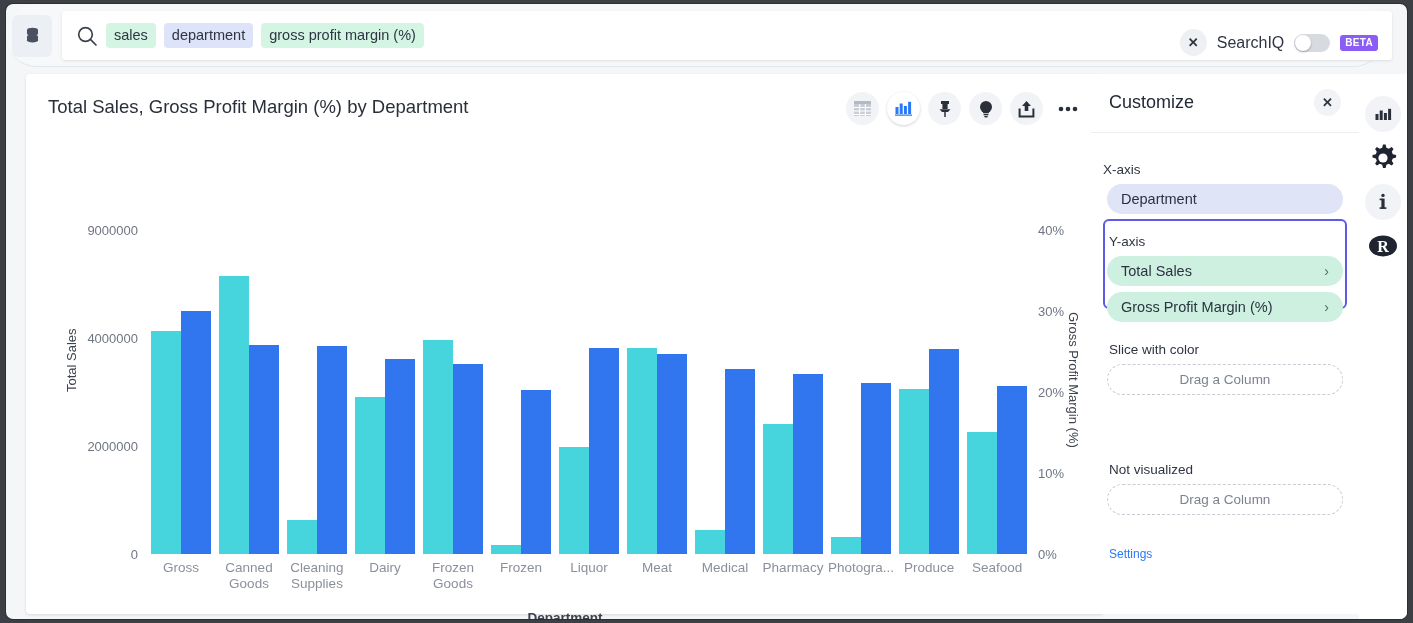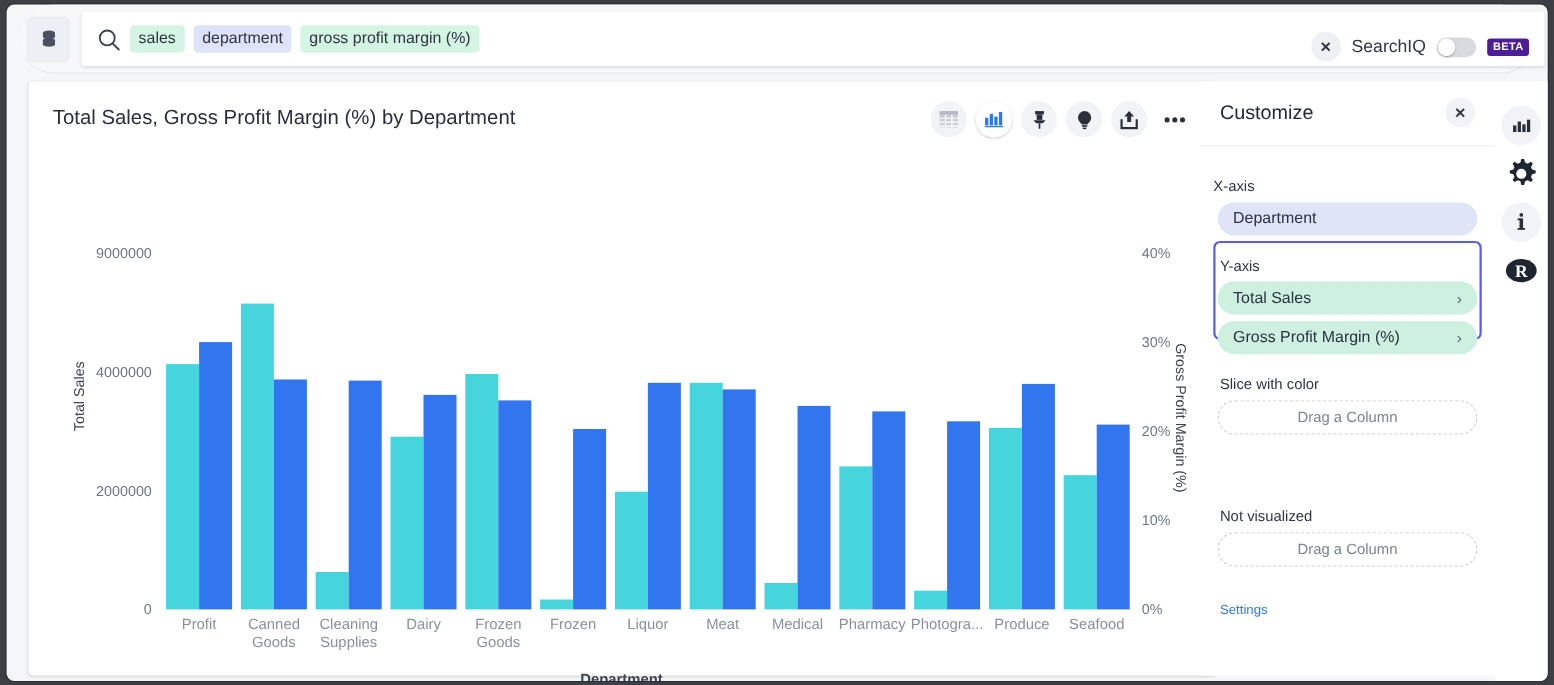--- a/index.html
+++ b/index.html
@@ -13,21 +13,21 @@
     position: absolute; left: 6px; top: 4px;
     width: 1401px; height: 615px;
     background: #f4f6f8;
     border-radius: 7px;
     overflow: hidden;
     box-shadow: 0 0 0 1px #2b2e33;
   }
 
   
   .topbar {
-    position: absolute; left: 12px; top: 0; width: 1378px; height: 63px;
+    position: absolute; left: 0; top: 0; width: 1378px; height: 63px;
     background: #f7f8fa;
     border-bottom: 1px solid #e3e6ea;
     border-radius: 31px;
   }
   .db-btn {
     position: absolute; left: 6px; top: 11px; width: 40px; height: 42px;
     background: #eceff3; border-radius: 6px;
     display: flex; align-items: center; justify-content: center;
   }
   .db-btn svg { display:block; }
@@ -55,21 +55,21 @@
   .toggle {
     width: 36px; height: 18px; border-radius: 9px; background: #d7dbe0;
     position: relative;
   }
   .toggle .knob {
     position: absolute; left: 1px; top: 1px; width: 16px; height: 16px;
     border-radius: 50%; background: #ffffff;
     box-shadow: 0 1px 2px rgba(0,0,0,.3);
   }
   .beta {
-    background: #4c1d95; color: #fff; font-size: 10px; font-weight: bold;
+    background: #8b5cf6; color: #fff; font-size: 10px; font-weight: bold;
     padding: 2px 5px 3px; border-radius: 3px; letter-spacing: .3px;
   }
 
   
   .chart-card {
     position: absolute; left: 6px; top: 70px; width: 1078px; height: 540px;
     background: #ffffff; border-radius: 4px;
     box-shadow: 0 1px 3px rgba(0,0,0,.12);
     margin-left: 14px;
   }
@@ -332,21 +332,21 @@
             <div class="bar blue" style="height: 204.93px; background: rgb(49, 118, 239);"></div>
           </div>
           <div class="group">
             <div class="bar teal" style="height: 122.04px; background: rgb(71, 213, 221);"></div>
             <div class="bar blue" style="height: 168.48px; background: rgb(49, 118, 239);"></div>
           </div>
         </div>
     </div>
 
     <div class="xlabels" id="xlabels">
-        <div class="xlabel">Profit</div>
+        <div class="xlabel">Gross</div>
         <div class="xlabel">Canned Goods</div>
         <div class="xlabel">Cleaning Supplies</div>
         <div class="xlabel">Dairy</div>
         <div class="xlabel">Frozen Goods</div>
         <div class="xlabel">Frozen</div>
         <div class="xlabel">Liquor</div>
         <div class="xlabel">Meat</div>
         <div class="xlabel">Medical</div>
         <div class="xlabel">Pharmacy</div>
         <div class="xlabel">Photogra...</div>

